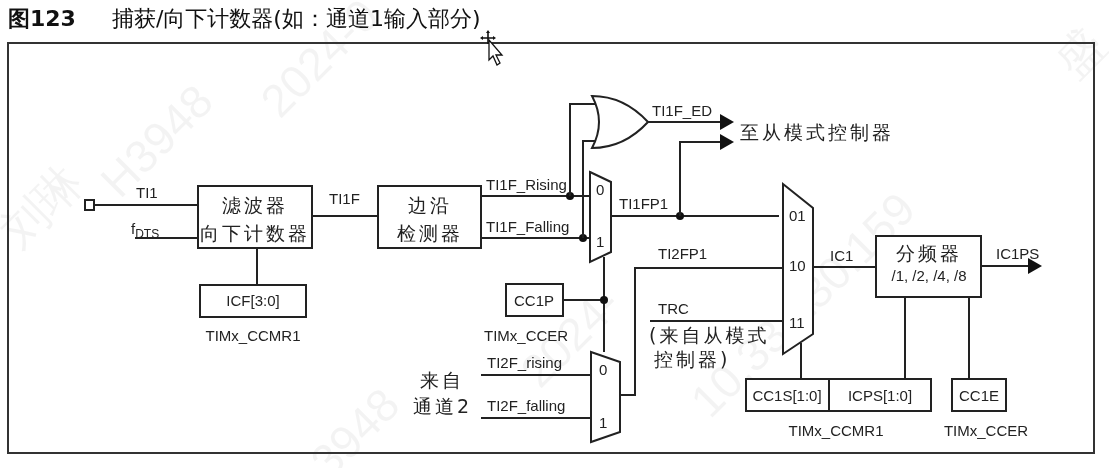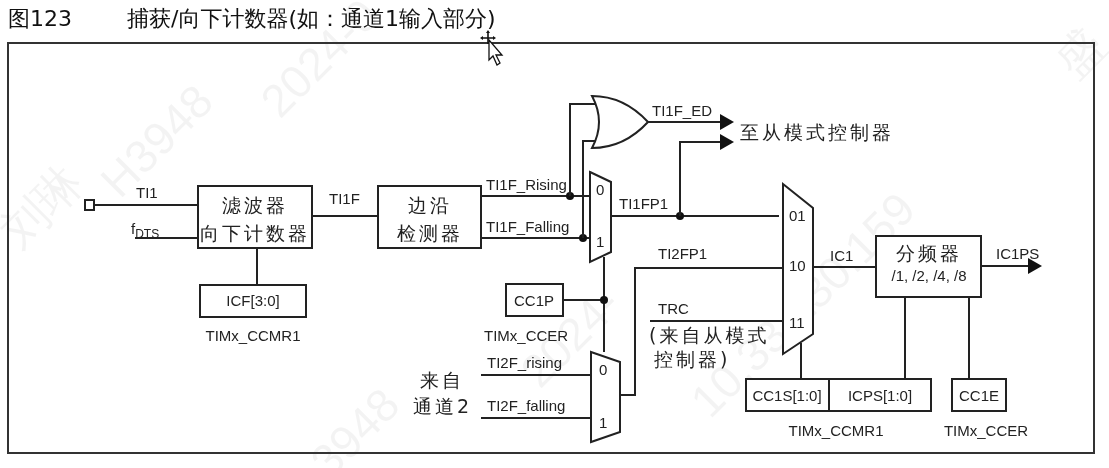--- a/index.html
+++ b/index.html
@@ -1,20 +1,20 @@
 <!DOCTYPE html>
 <html><head>
 <meta charset="utf-8">
 <style>
   html, body { margin:0; padding:0; background:#ffffff; }
   body { width:1109px; height:468px; position:relative; overflow:hidden;
          font-family:"Liberation Sans","DejaVu Sans",sans-serif; color:#1a1a1a; }
   .fig-title { position:absolute; left:8px; top:4px; font-size:22px; line-height:30px;
                font-family:"DejaVu Sans","Liberation Sans",sans-serif; color:#111; white-space:nowrap; }
-  .fig-title .num { margin-right:55px; }
+  .fig-title .num { margin-right:36px;font-weight:bold; }
   svg.diagram { position:absolute; left:0; top:0; }
   .ln { stroke:#222; stroke-width:2; fill:none; }
   .box { stroke:#222; stroke-width:2; fill:#fff; }
   .lbl { font-family:"Liberation Sans",sans-serif; font-size:15px; fill:#222; }
   .cn { font-family:"DejaVu Sans",sans-serif; font-size:19px; fill:#222; letter-spacing:3px; }
   .dot { fill:#111; }
   .arrow { fill:#111; }
   .wm { font-family:"Liberation Sans",sans-serif; font-size:46px; fill:#000; opacity:0.045; }
   .cursor { position:absolute; left:478px; top:30px; }
 </style>

